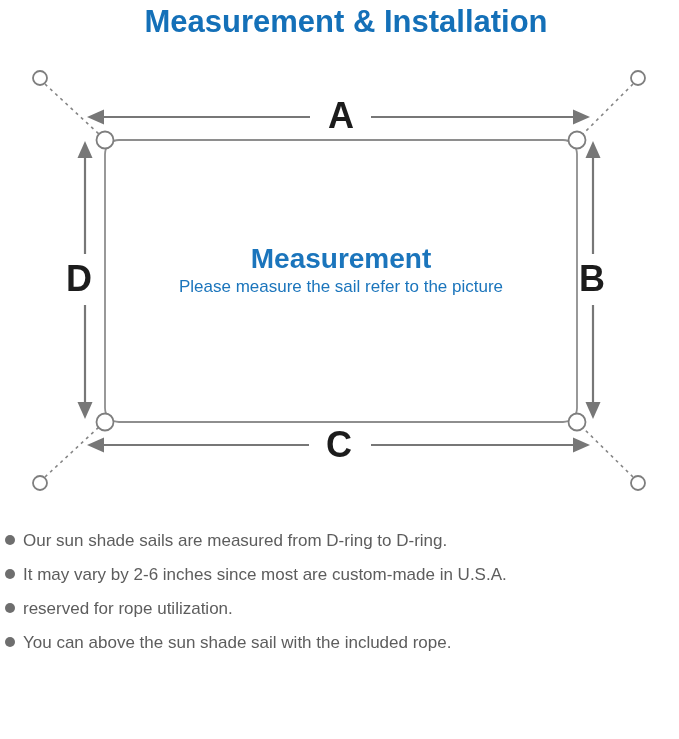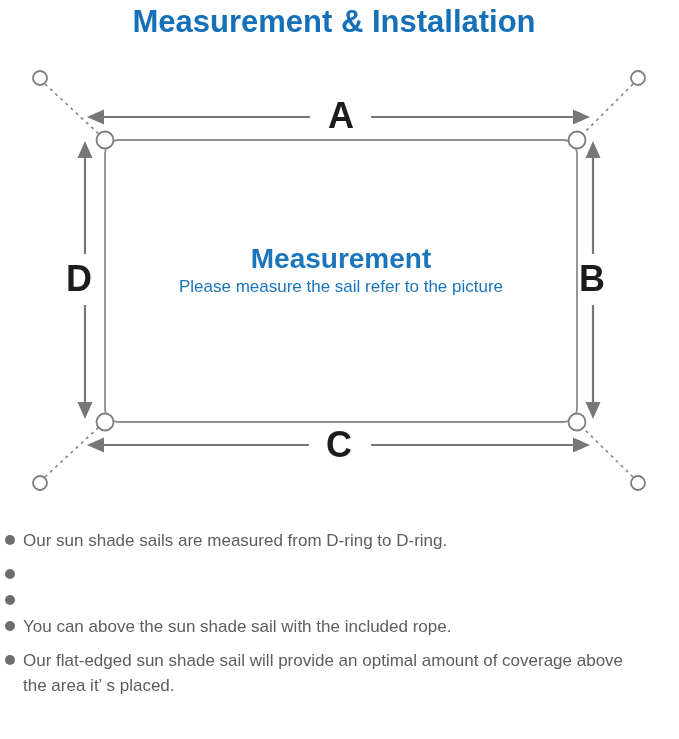--- a/index.html
+++ b/index.html
@@ -4,21 +4,21 @@
 <style>
   html,body{margin:0;padding:0;background:#ffffff;}
   #stage{
     position:relative;
     width:679px;height:739px;
     background:#ffffff;
     font-family:"Liberation Sans", sans-serif;
     overflow:hidden;
   }
   .page-title{
-    position:absolute;top:0;left:0;width:668px;
+    position:absolute;top:0;left:12px;width:668px;
     text-align:center;
     font-size:31px;font-weight:bold;
     line-height:44px;
     color:#1470b8;
     letter-spacing:0px;
   }
   .diagram-svg{position:absolute;top:0;left:0;}
   .svg-dim-label{
     font-family:"Liberation Sans", sans-serif;
     font-size:36px;font-weight:bold;fill:#1c1c1c;
@@ -114,34 +114,31 @@
 
   <ul class="notes">
     <li class="note-item">
       <span class="note-dot"></span>
       <span class="note-text">
         <span>Our sun shade sails are measured from D-ring to D-ring.</span>
       </span>
     </li>
     <li class="note-item">
       <span class="note-dot"></span>
+      <span class="note-text">
+        <span>It may vary by 2-6 inches since most are custom-made in U.S.A.</span>
+      </span>
     </li>
     <li class="note-item">
       <span class="note-dot"></span>
       <span class="note-text">
+        <span>reserved for rope utilization.</span>
       </span>
     </li>
     <li class="note-item">
       <span class="note-dot"></span>
       <span class="note-text">
         <span>You can above the sun shade sail with the included rope.</span>
       </span>
     </li>
-    <li class="note-item">
-      <span class="note-dot"></span>
-      <span class="note-text">
-        <span>Our flat-edged sun shade sail will provide an optimal amount of coverage above</span>
-        <span>the area it’ s placed.</span>
-      </span>
-    </li>
   </ul>
 
 </div>
 
 </body></html>

